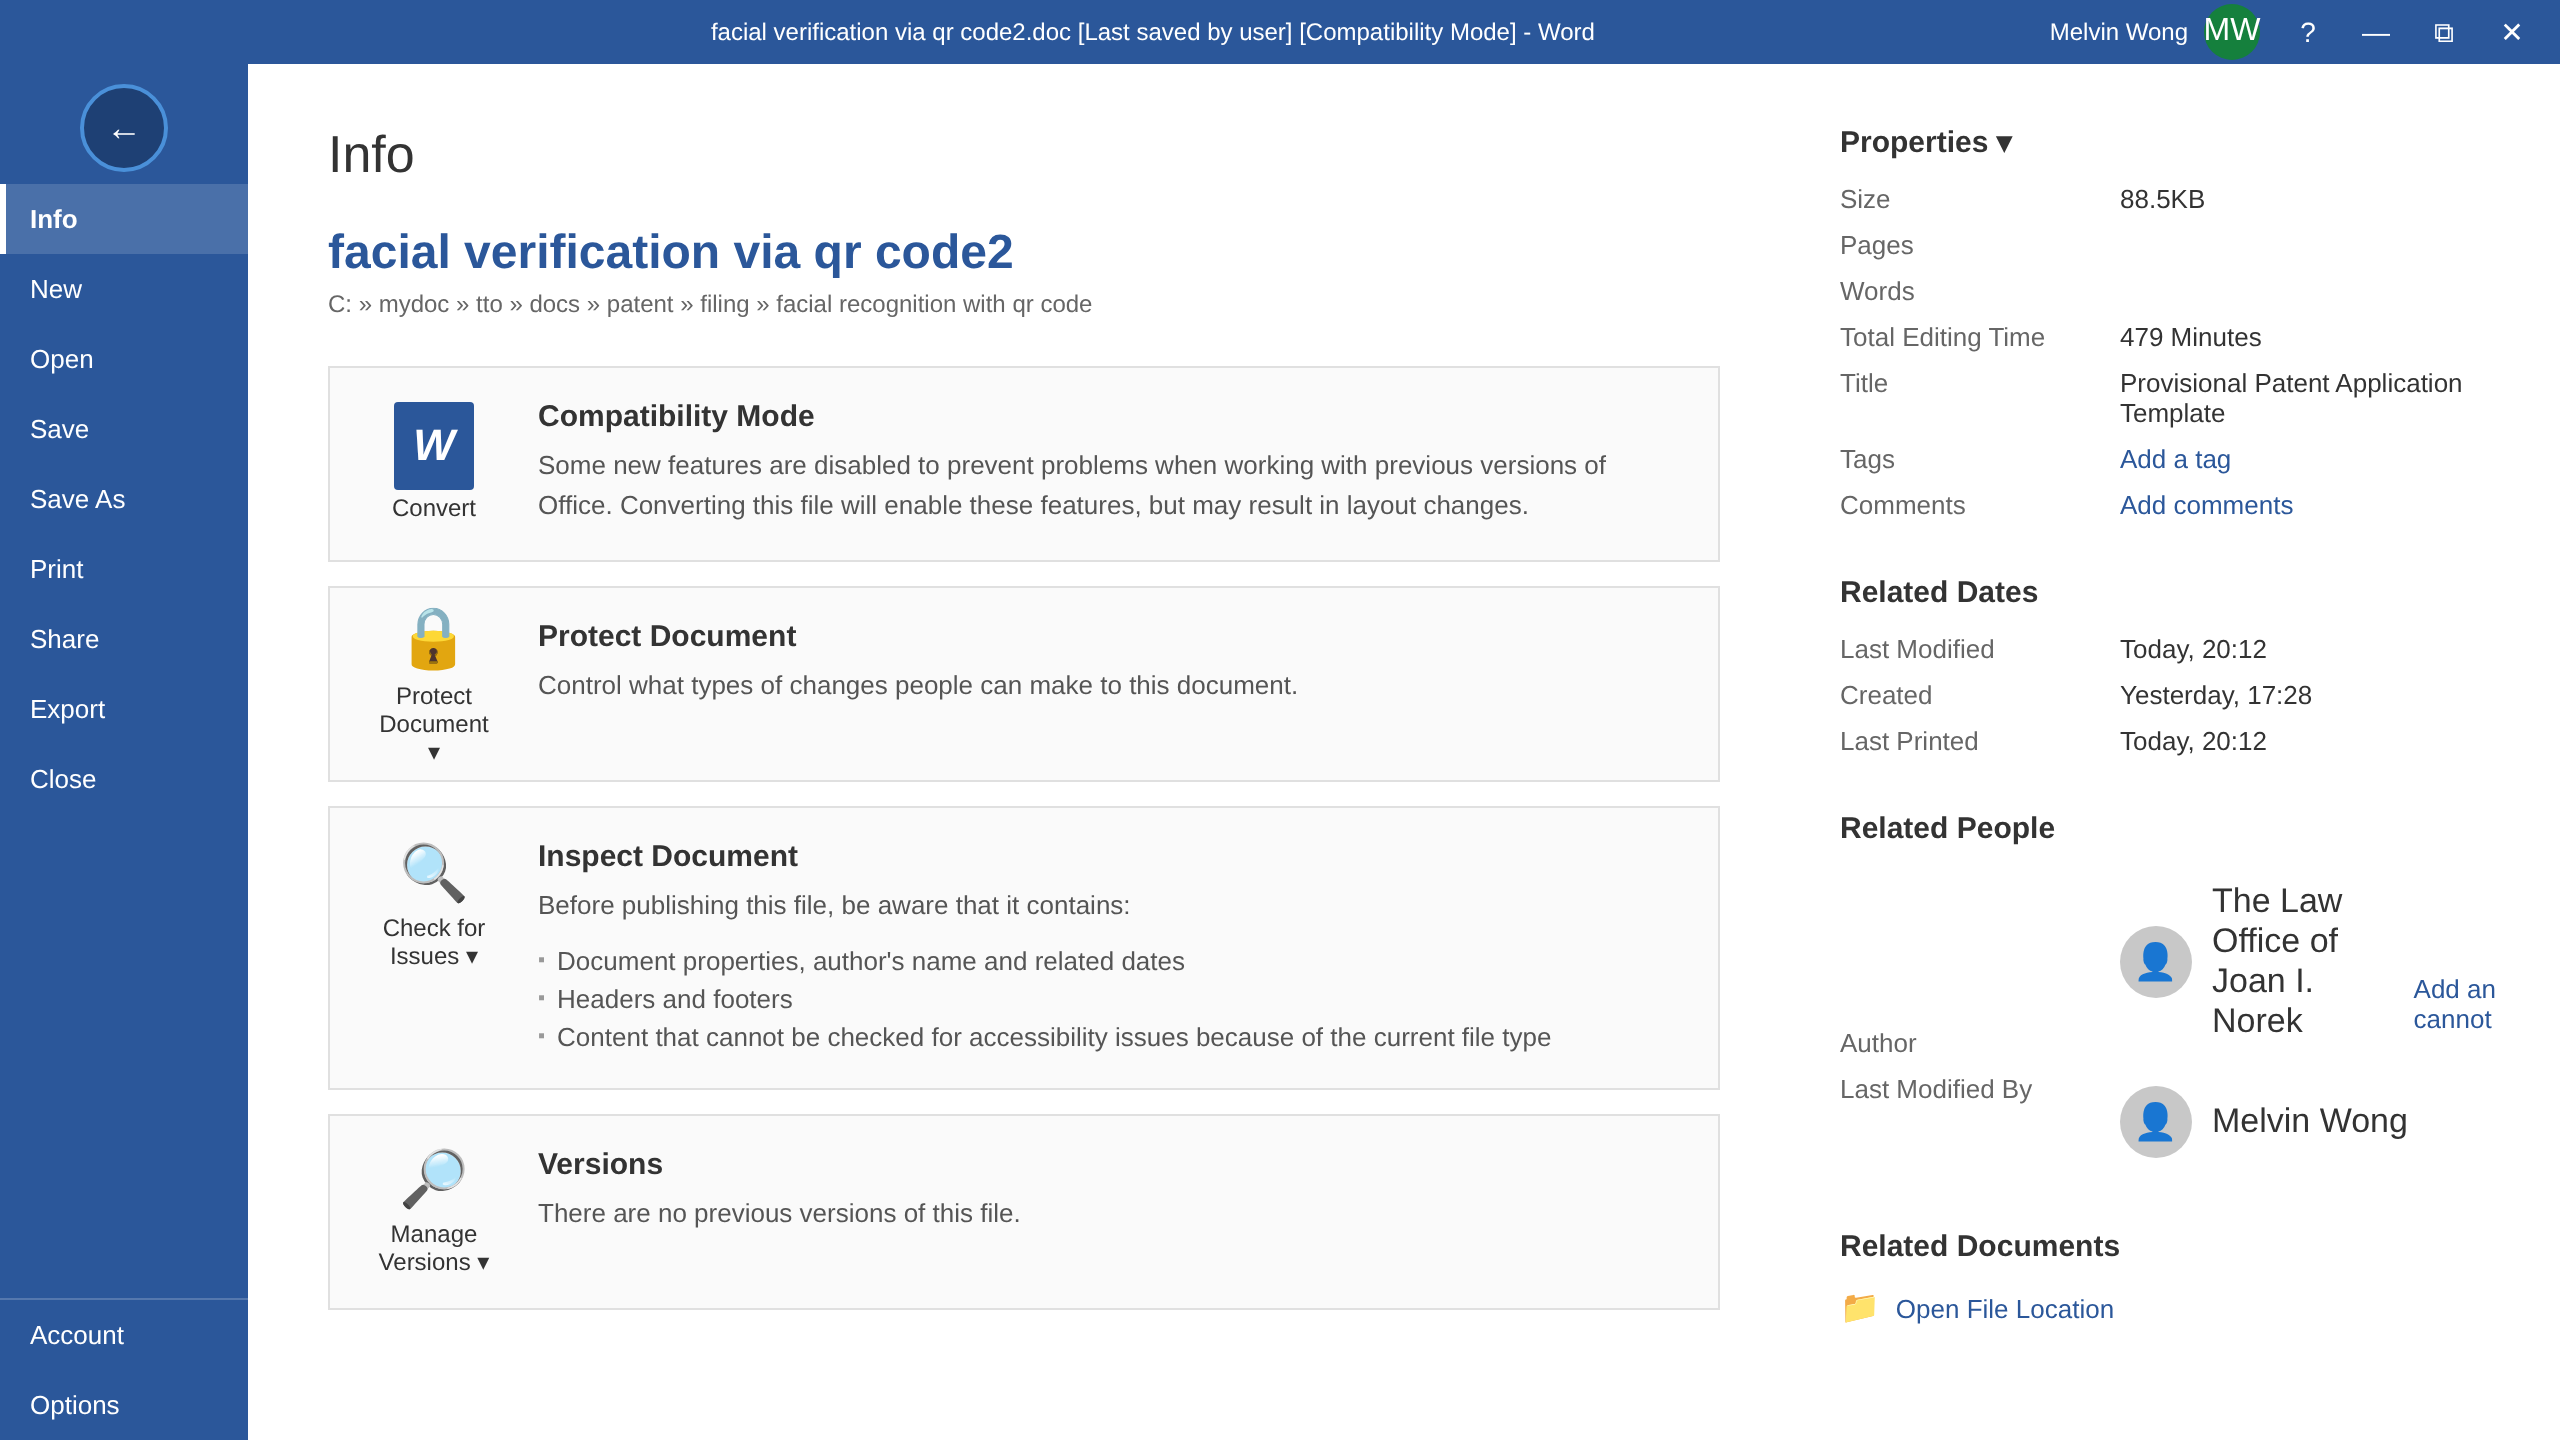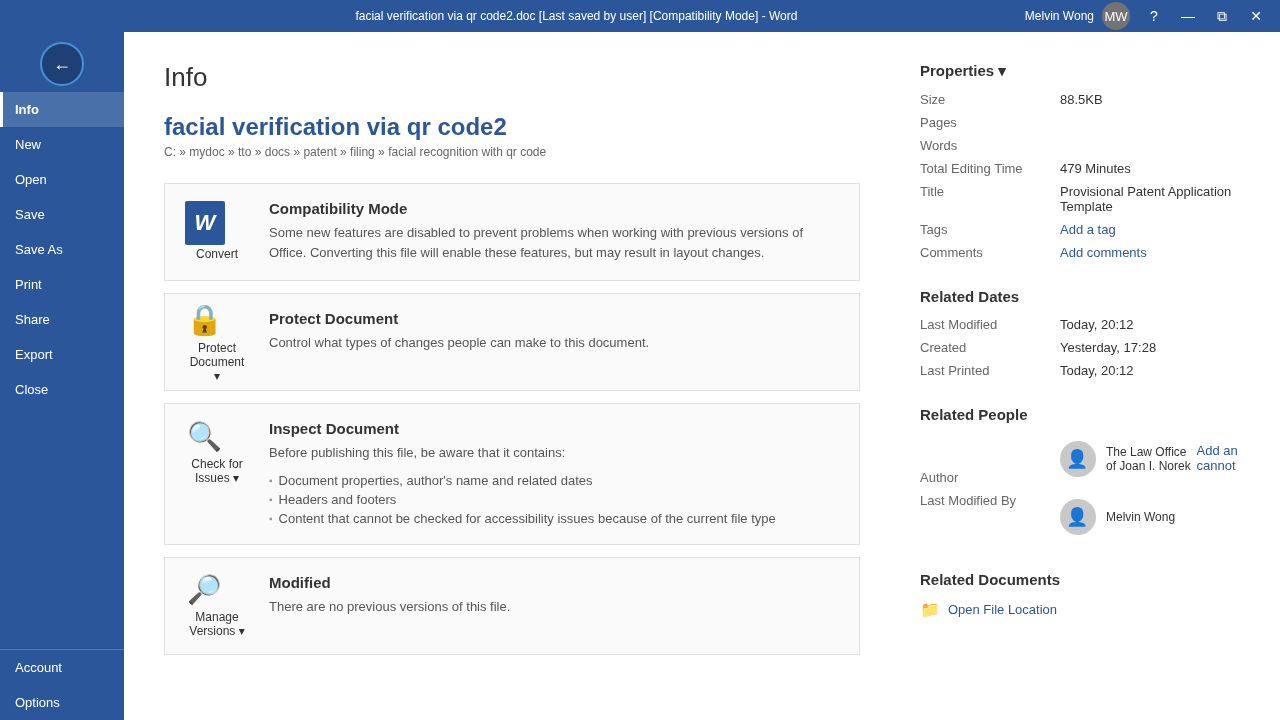--- a/index.html
+++ b/index.html
@@ -76,20 +76,21 @@
       padding: 16px 20px;
       border: 1px solid #e0e0e0;
       margin-bottom: 12px;
       background: #fafafa;
     }
     .info-card-icon {
       width: 64px;
       height: 64px;
       display: flex;
       flex-direction: column;
+      align-items: center;
       justify-content: center;
       flex-shrink: 0;
       cursor: pointer;
     }
     .info-card-icon .icon-img {
       width: 40px;
       height: 40px;
       display: flex;
       align-items: center;
       justify-content: center;
@@ -116,21 +117,21 @@
     .prop-value { color: #333; font-size: 13px; }
     .prop-value.link { color: #2b579a; cursor: pointer; }
 
     .related-person { display: flex; align-items: center; gap: 10px; margin-bottom: 8px; }
     .avatar-circle {
       width: 36px; height: 36px; border-radius: 50%;
       background: #c8c8c8;
       display: flex; align-items: center; justify-content: center;
       color: #666; font-size: 18px; flex-shrink: 0;
     }
-    .person-name { font-size: 12px; color: #333; }
+    .person-name { font-size: 17px; color: #333; }
     .add-author { color: #2b579a; font-size: 13px; cursor: pointer; margin-bottom: 12px; }
 
     .related-docs-link { display: flex; align-items: center; gap: 8px; margin-bottom: 8px; }
     .folder-icon { color: #e8a000; font-size: 16px; }
     .rel-link { color: #2b579a; font-size: 13px; cursor: pointer; }
     .show-all-link { color: #2b579a; font-size: 13px; cursor: pointer; }
 
     
     .word-icon-wrap {
       position: relative; width: 40px; height: 44px;
@@ -140,21 +141,21 @@
     }
     .word-icon-wrap::after {
       content: 'W';
       color: #fff;
       font-size: 22px;
       font-weight: 700;
       font-style: italic;
     }
 
     .user-area { display: flex; align-items: center; gap: 8px; cursor: pointer; }
-    .user-avatar { width: 28px; height: 28px; border-radius: 50%; background: #737373; display: flex; align-items: center; justify-content: center; color: #fff; font-size: 13px; }
+    .user-avatar { width: 28px; height: 28px; border-radius: 50%; background: #15803d; display: flex; align-items: center; justify-content: center; color: #fff; font-size: 16px; }
   </style>
 </head>
 <body>
 
 <div class="title-bar">
   <div style="width:120px;"></div>
   <div class="title-bar-center">facial verification via qr code2.doc [Last saved by user] [Compatibility Mode] - Word</div>
   <div class="title-bar-right">
     <div class="user-area">
       <span>Melvin Wong</span>
@@ -264,21 +265,21 @@
     </div>
 
     <div class="info-card">
       <div class="info-card-icon">
         <div class="icon-img">
           <span style="font-size:28px;color:#e8a000;">🔎</span>
         </div>
         <div class="info-card-label">Manage<br>Versions ▾</div>
       </div>
       <div class="info-card-content">
-        <h3>Modified</h3>
+        <h3>Versions</h3>
         <p>There are no previous versions of this file.</p>
       </div>
     </div>
   </div>
 
   <div class="right-panel">
 
     <div class="props-section">
       <div class="props-title">Properties ▾</div>
       <div class="prop-row">

